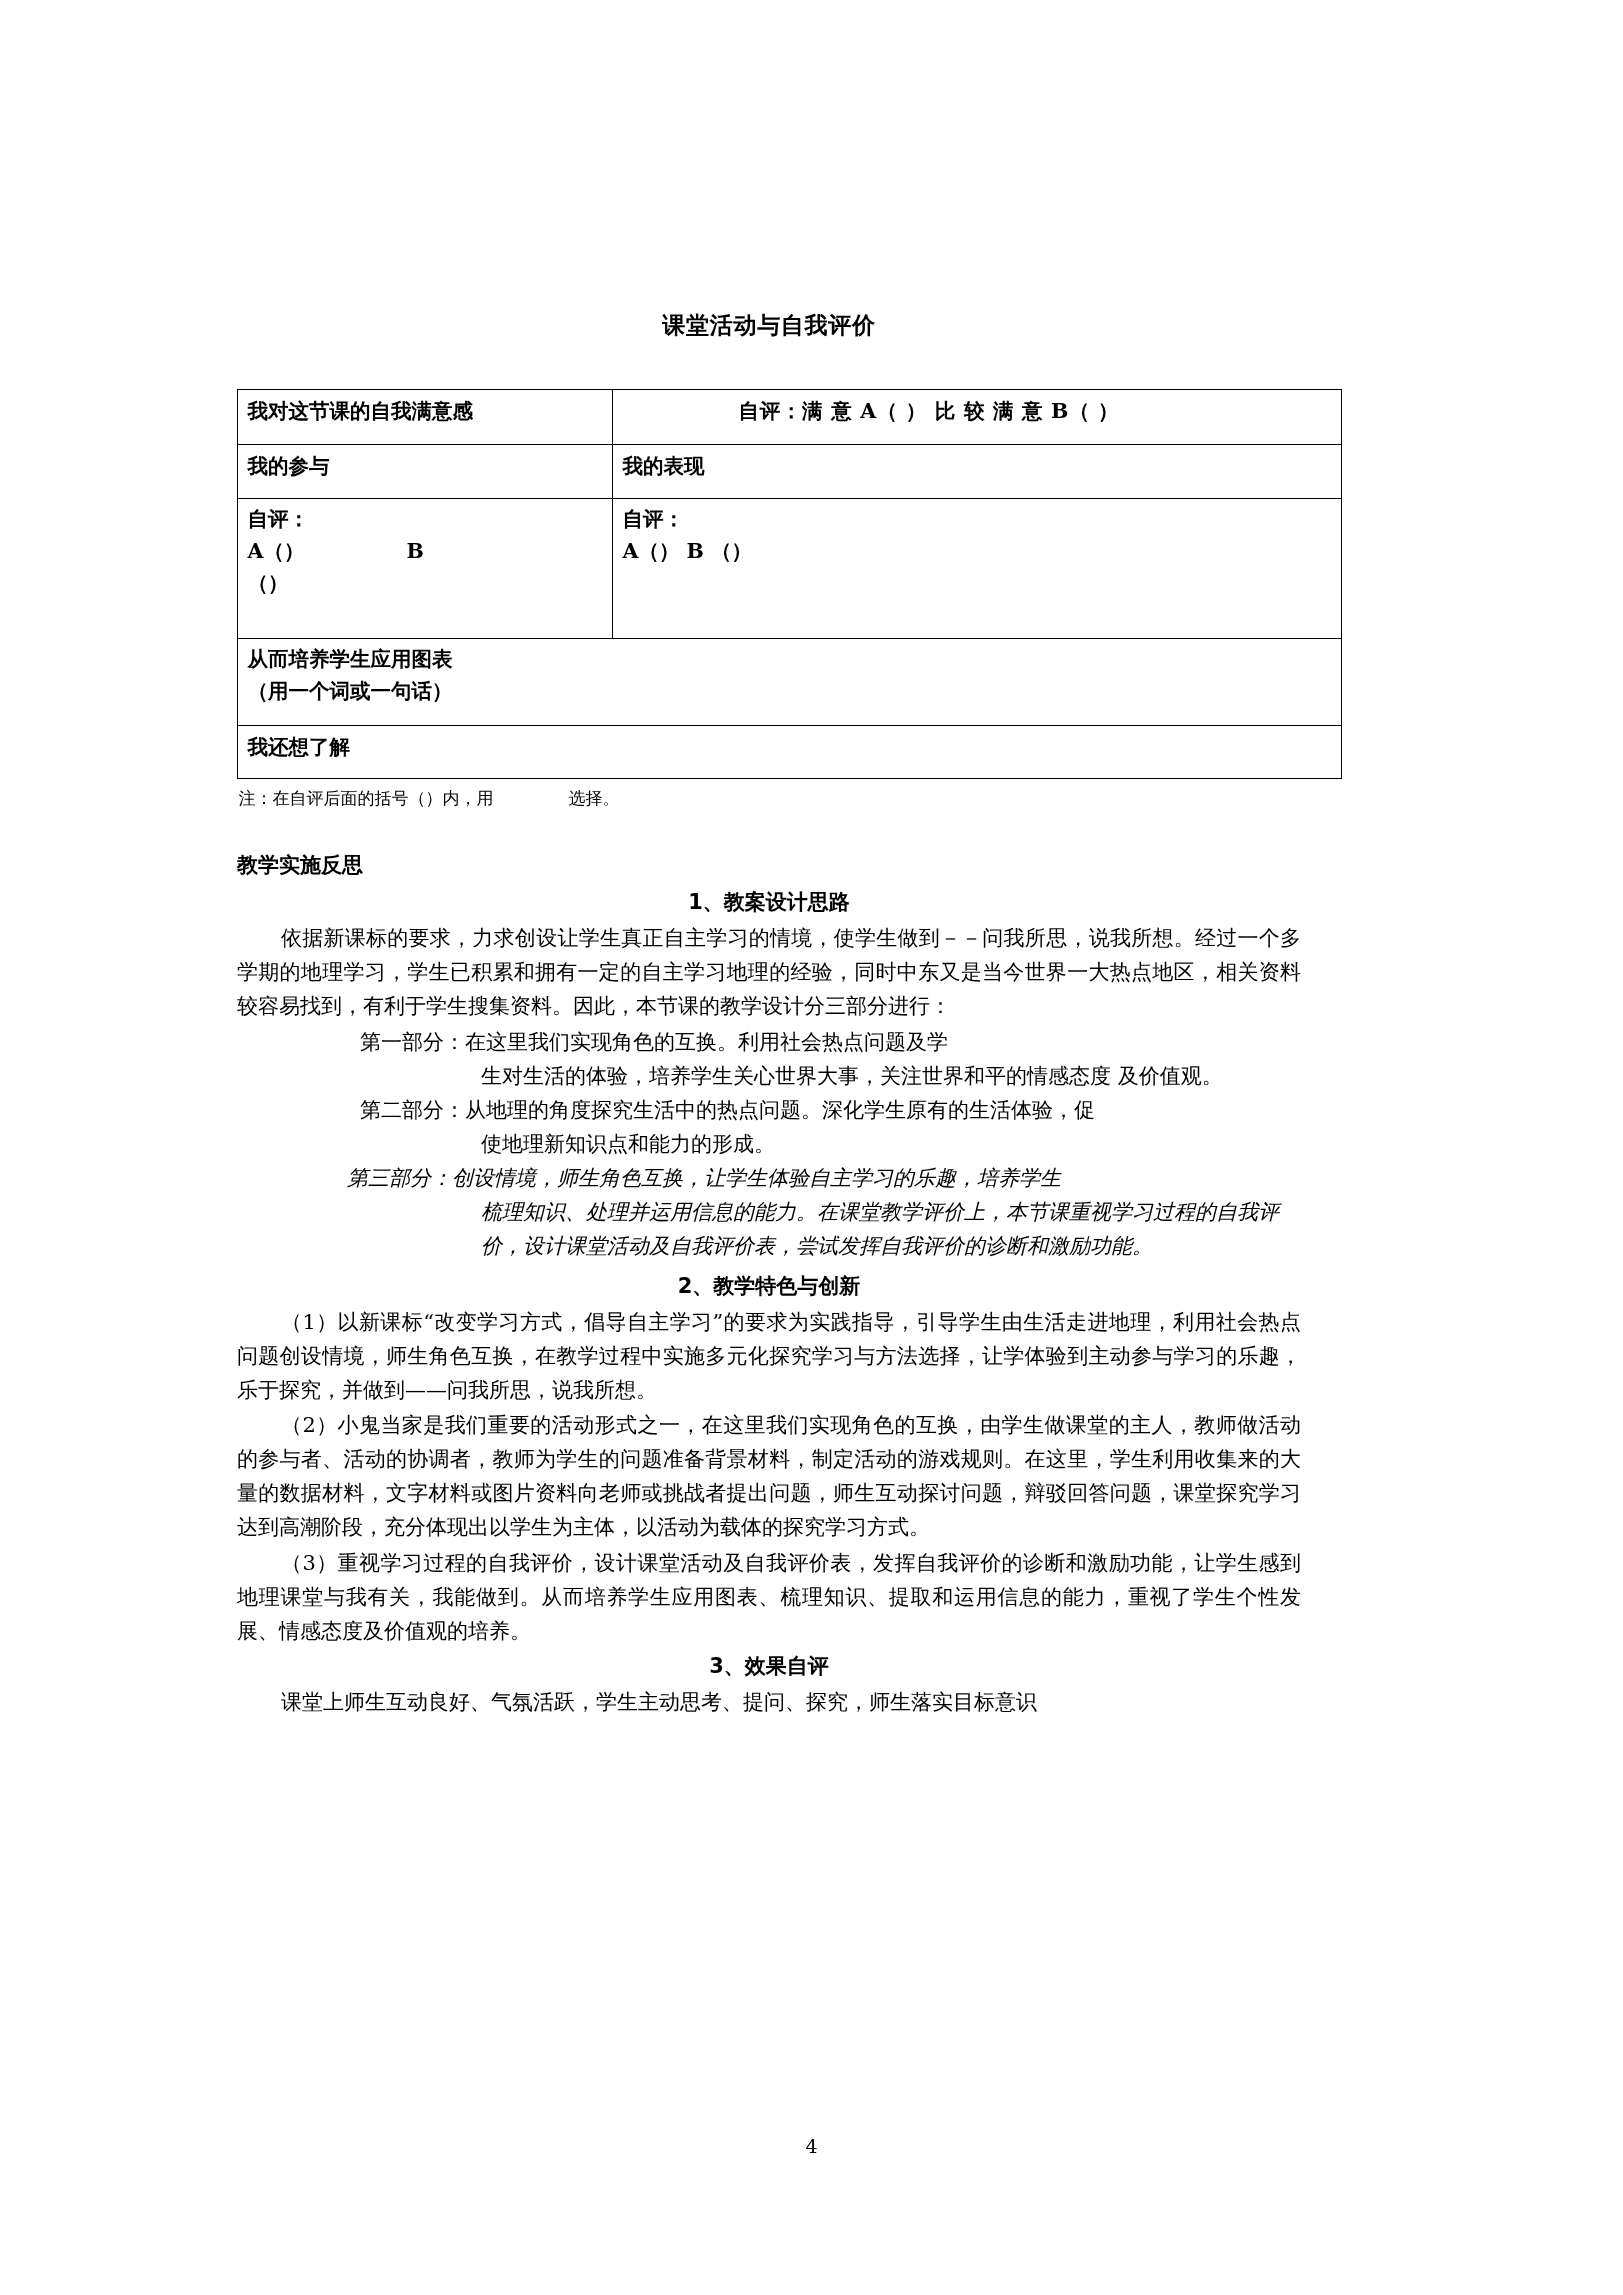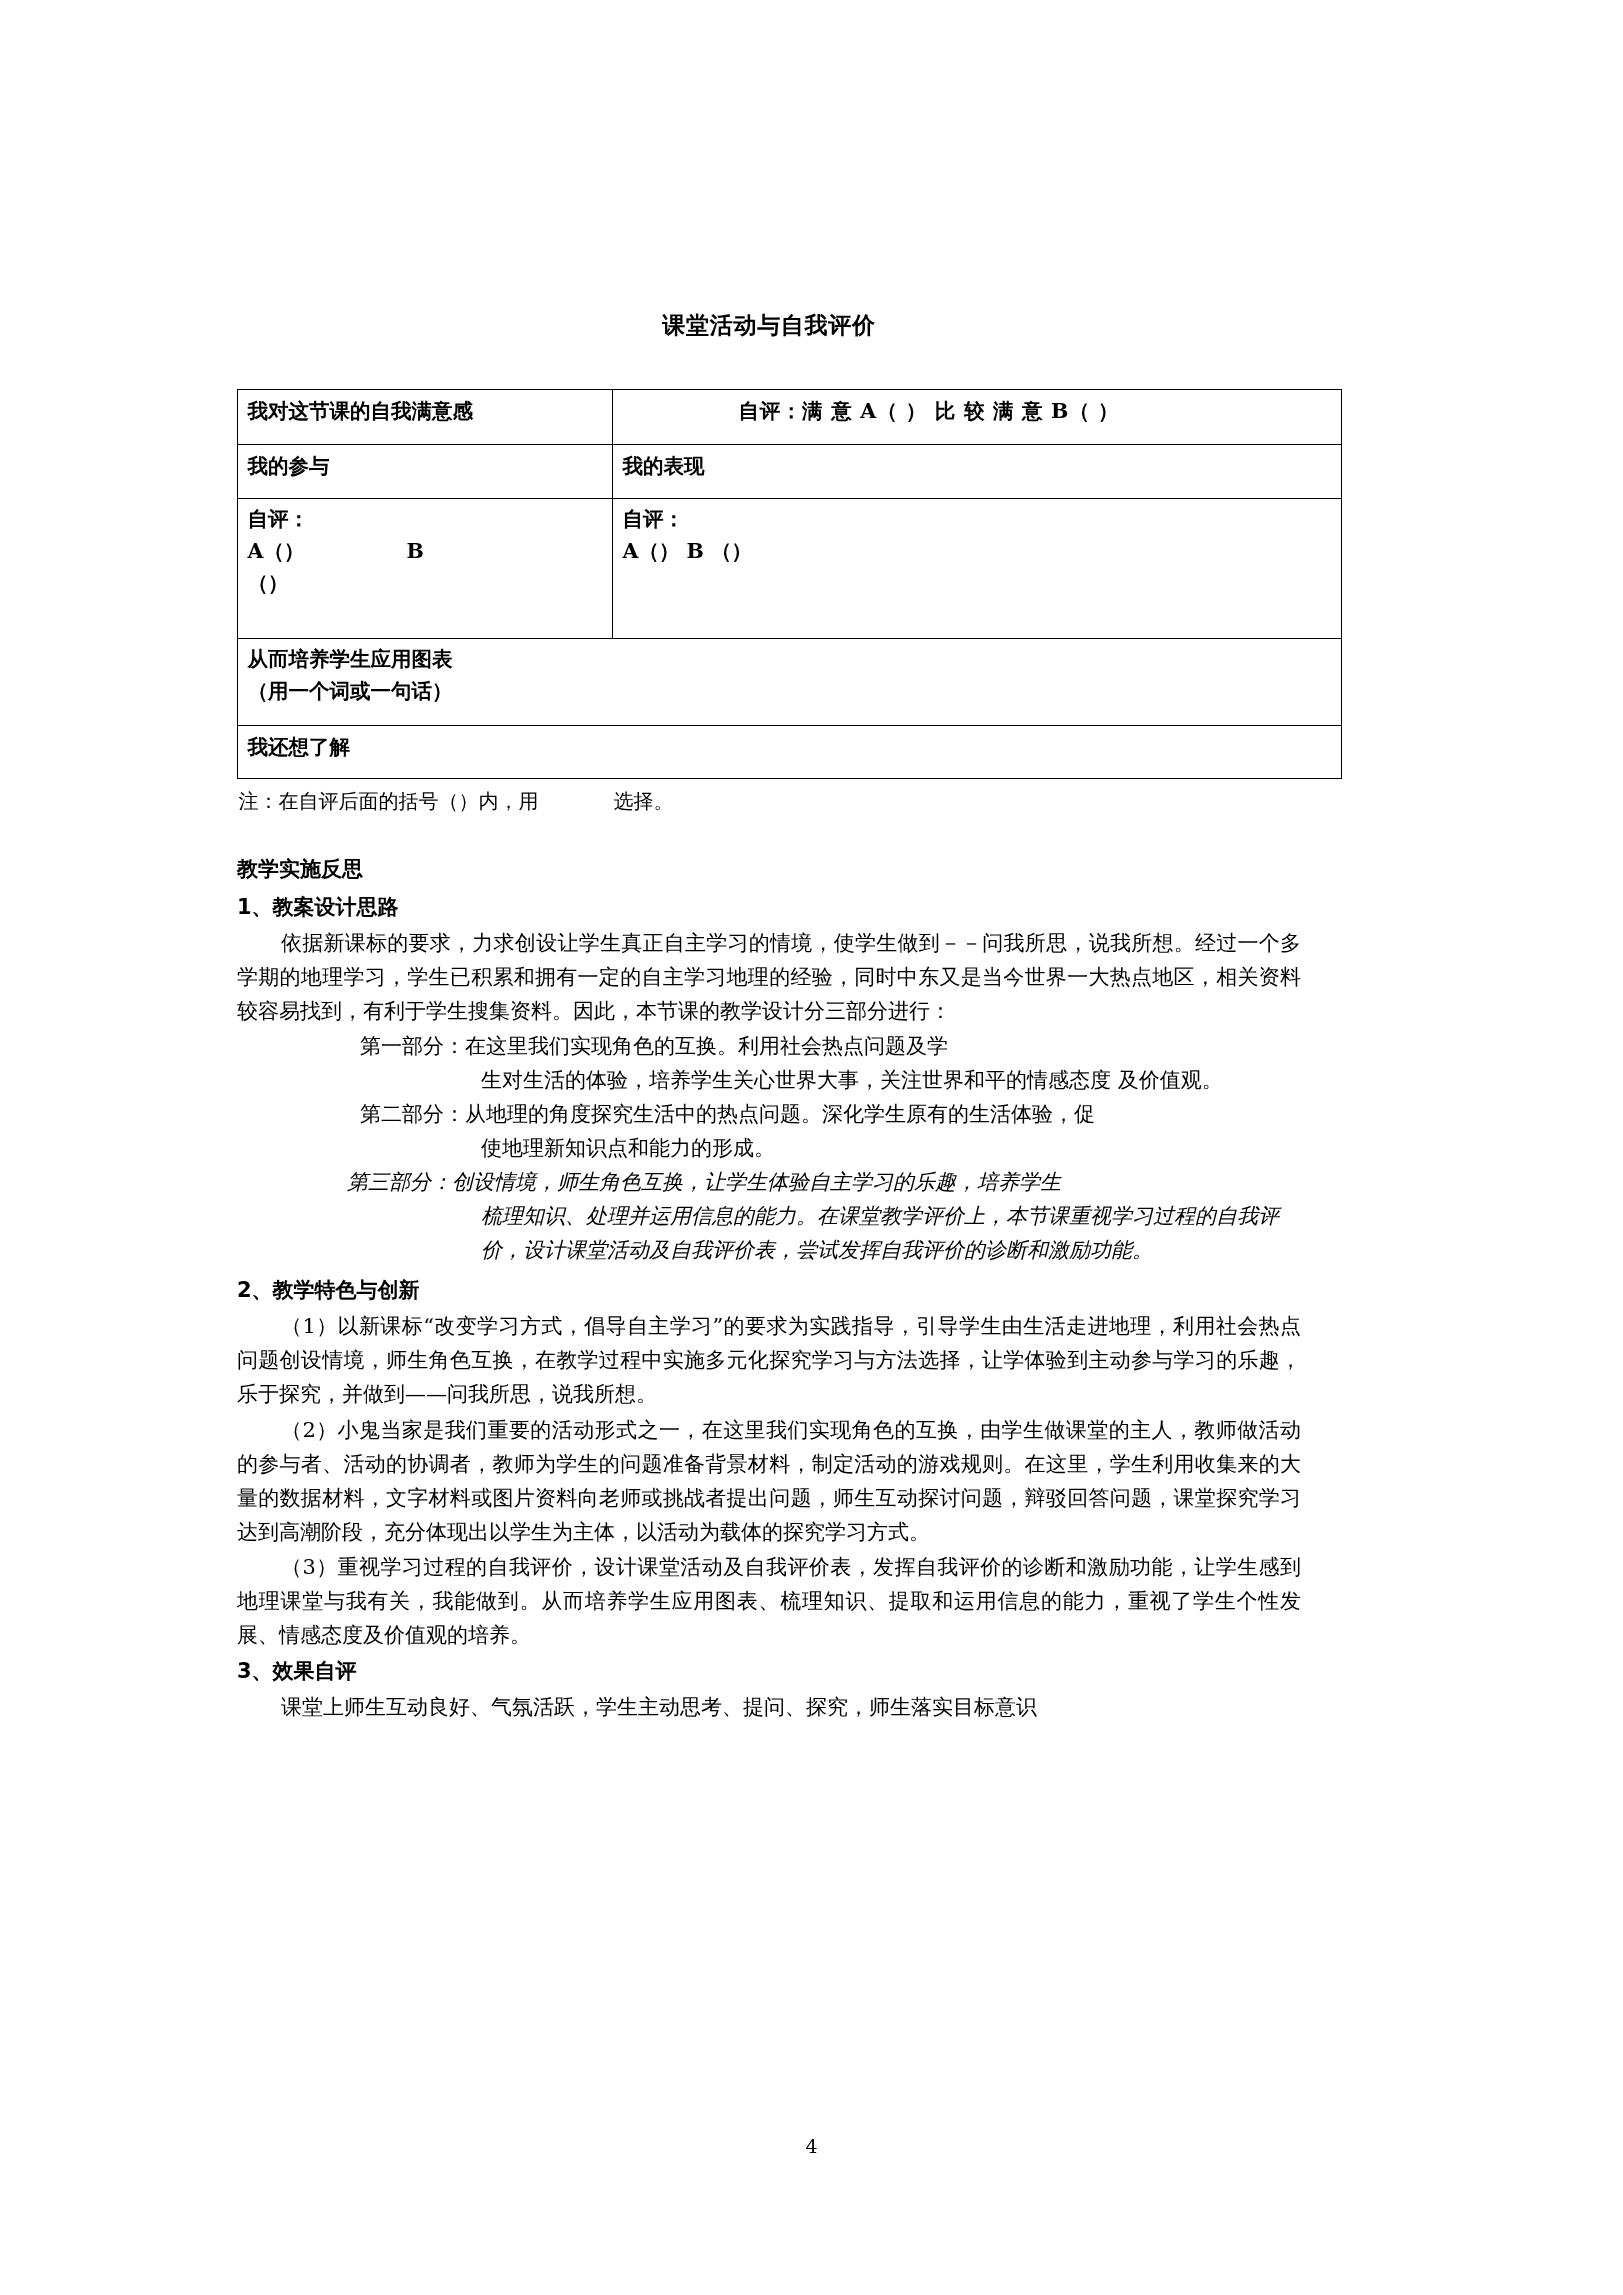--- a/index.html
+++ b/index.html
@@ -55,40 +55,41 @@
   td.r1c1 { width: 355px; height: 42px; }
   td.r1c2 { width: 709px; text-align: left; }
   td.r1c2 .inner { padding-left: 116px; letter-spacing: 0.7px;}
   td.half { width: 177px; }
   .cell-sub { height: 40px; }
   .cell-self { height: 127px; }
   .blank-right { }
   .two-line { line-height: 1.8; }
   .gap-a { display:inline-block; width: 102px; }
   .note {
-    font-size: 20px;
+    font-size: 17px;
     margin: 6.8px 0 0 1.4px;
     line-height: 1.5;
   }
   .note .sp { display:inline-block; width: 75px; }
 
   
   .h-sec {
     font-family: "DejaVu Sans", "Liberation Sans", sans-serif;
     font-weight: bold;
     font-size: 21px;
     margin: 37px 0 2.7px 0;
     line-height: 1.6;
   }
   .h-sub {
     font-family: "DejaVu Sans", "Liberation Sans", sans-serif;
     font-weight: bold;
     font-size: 21px;
     margin: 4.1px 0 1.4px 0;
     line-height: 1.6;
+    text-align: center;
   }
   p.para {
     font-size: 21px;
     line-height: 1.62;
     margin: 0 0 1.4px 0;
     text-align: justify;
     text-justify: inter-ideograph;
     text-indent: 44px;
   }
   .part {

